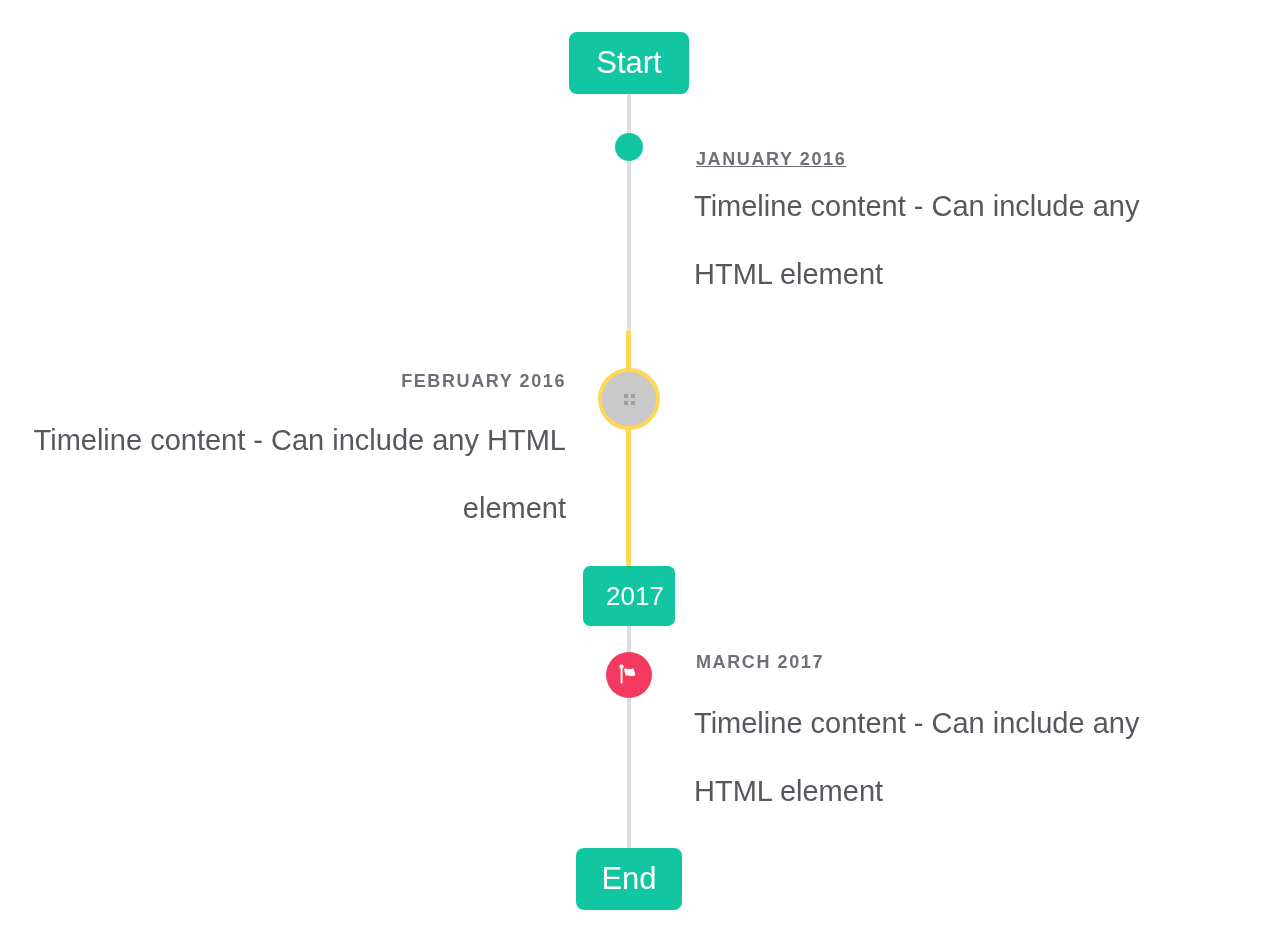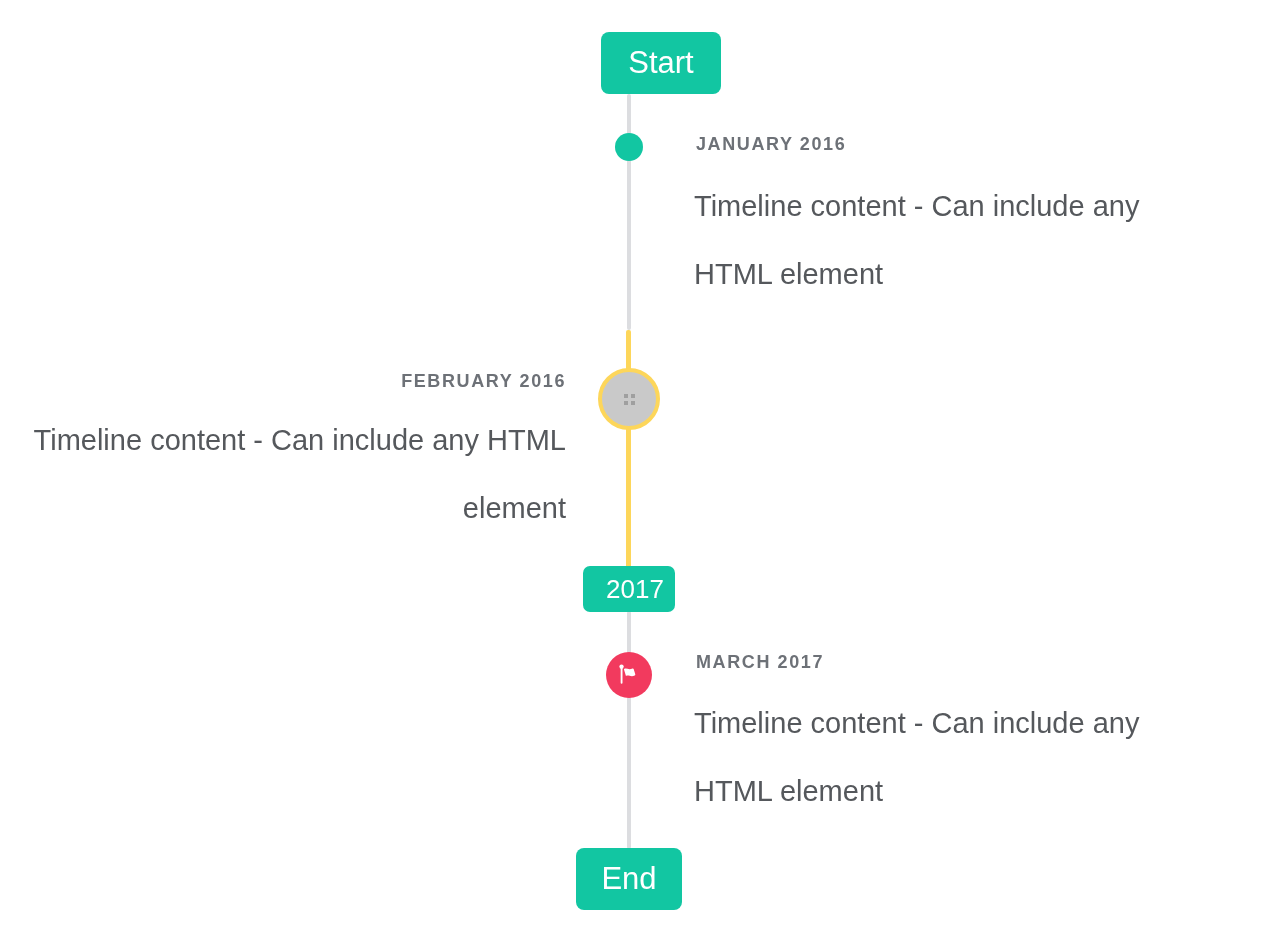--- a/index.html
+++ b/index.html
@@ -36,23 +36,23 @@
     position: absolute;
     background: var(--color-teal, #12c6a2);
     color: #ffffff;
     display: flex;
     align-items: center;
     justify-content: center;
     border-radius: 8px;
     cursor: pointer;
     user-select: none;
   }
-  .pill.start { left: 569px; top: 32px;  width: 120px; height: 62px; font-size: 31px; margin-left: 32px; }
+  .pill.start { left: 569px; top: 32px;  width: 120px; height: 62px; font-size: 31px; }
   .pill.end   { left: 576px; top: 848px; width: 106px; height: 62px; font-size: 31px; }
-  .pill.year  { left: 583px; top: 566px; width: 92px;  height: 46px; font-size: 26px; border-radius: 7px; padding-left: 12px; }
+  .pill.year  { left: 583px; top: 566px; width: 92px;  height: 60px; font-size: 26px; border-radius: 7px; padding-left: 12px; }
 
   
   .marker { position: absolute; border-radius: 50%; }
   .marker.dot {
     left: 615px; top: 133px;
     width: 28px; height: 28px;
     background: var(--color-teal, #12c6a2);
   }
   .marker.image-circle {
     left: 598px; top: 368px;
@@ -90,21 +90,21 @@
     line-height: 22px;
     white-space: nowrap;
   }
   .event-content {
     position: absolute;
     font-size: 29px;
     color: var(--color-body_text, #55585c);
     line-height: 68px;
     width: 525px;
   }
-  .e1-title   { left: 696px; top: 133px; }
+  .e1-title   { left: 696px; top: 148px; text-decoration: underline; }
   .e1-content { left: 694px; top: 172px; text-align: left; }
   .e2-title   { right: 702px; top: 370px; text-align: center; }
   .e2-content { right: 702px; top: 406px; text-align: right; width: 560px; }
   .e3-title   { left: 696px; top: 651px; text-align: right; }
   .e3-content { left: 694px; top: 689px; text-align: left; }
 </style>
 </head>
 <body>
 
 <div class="canvas">

